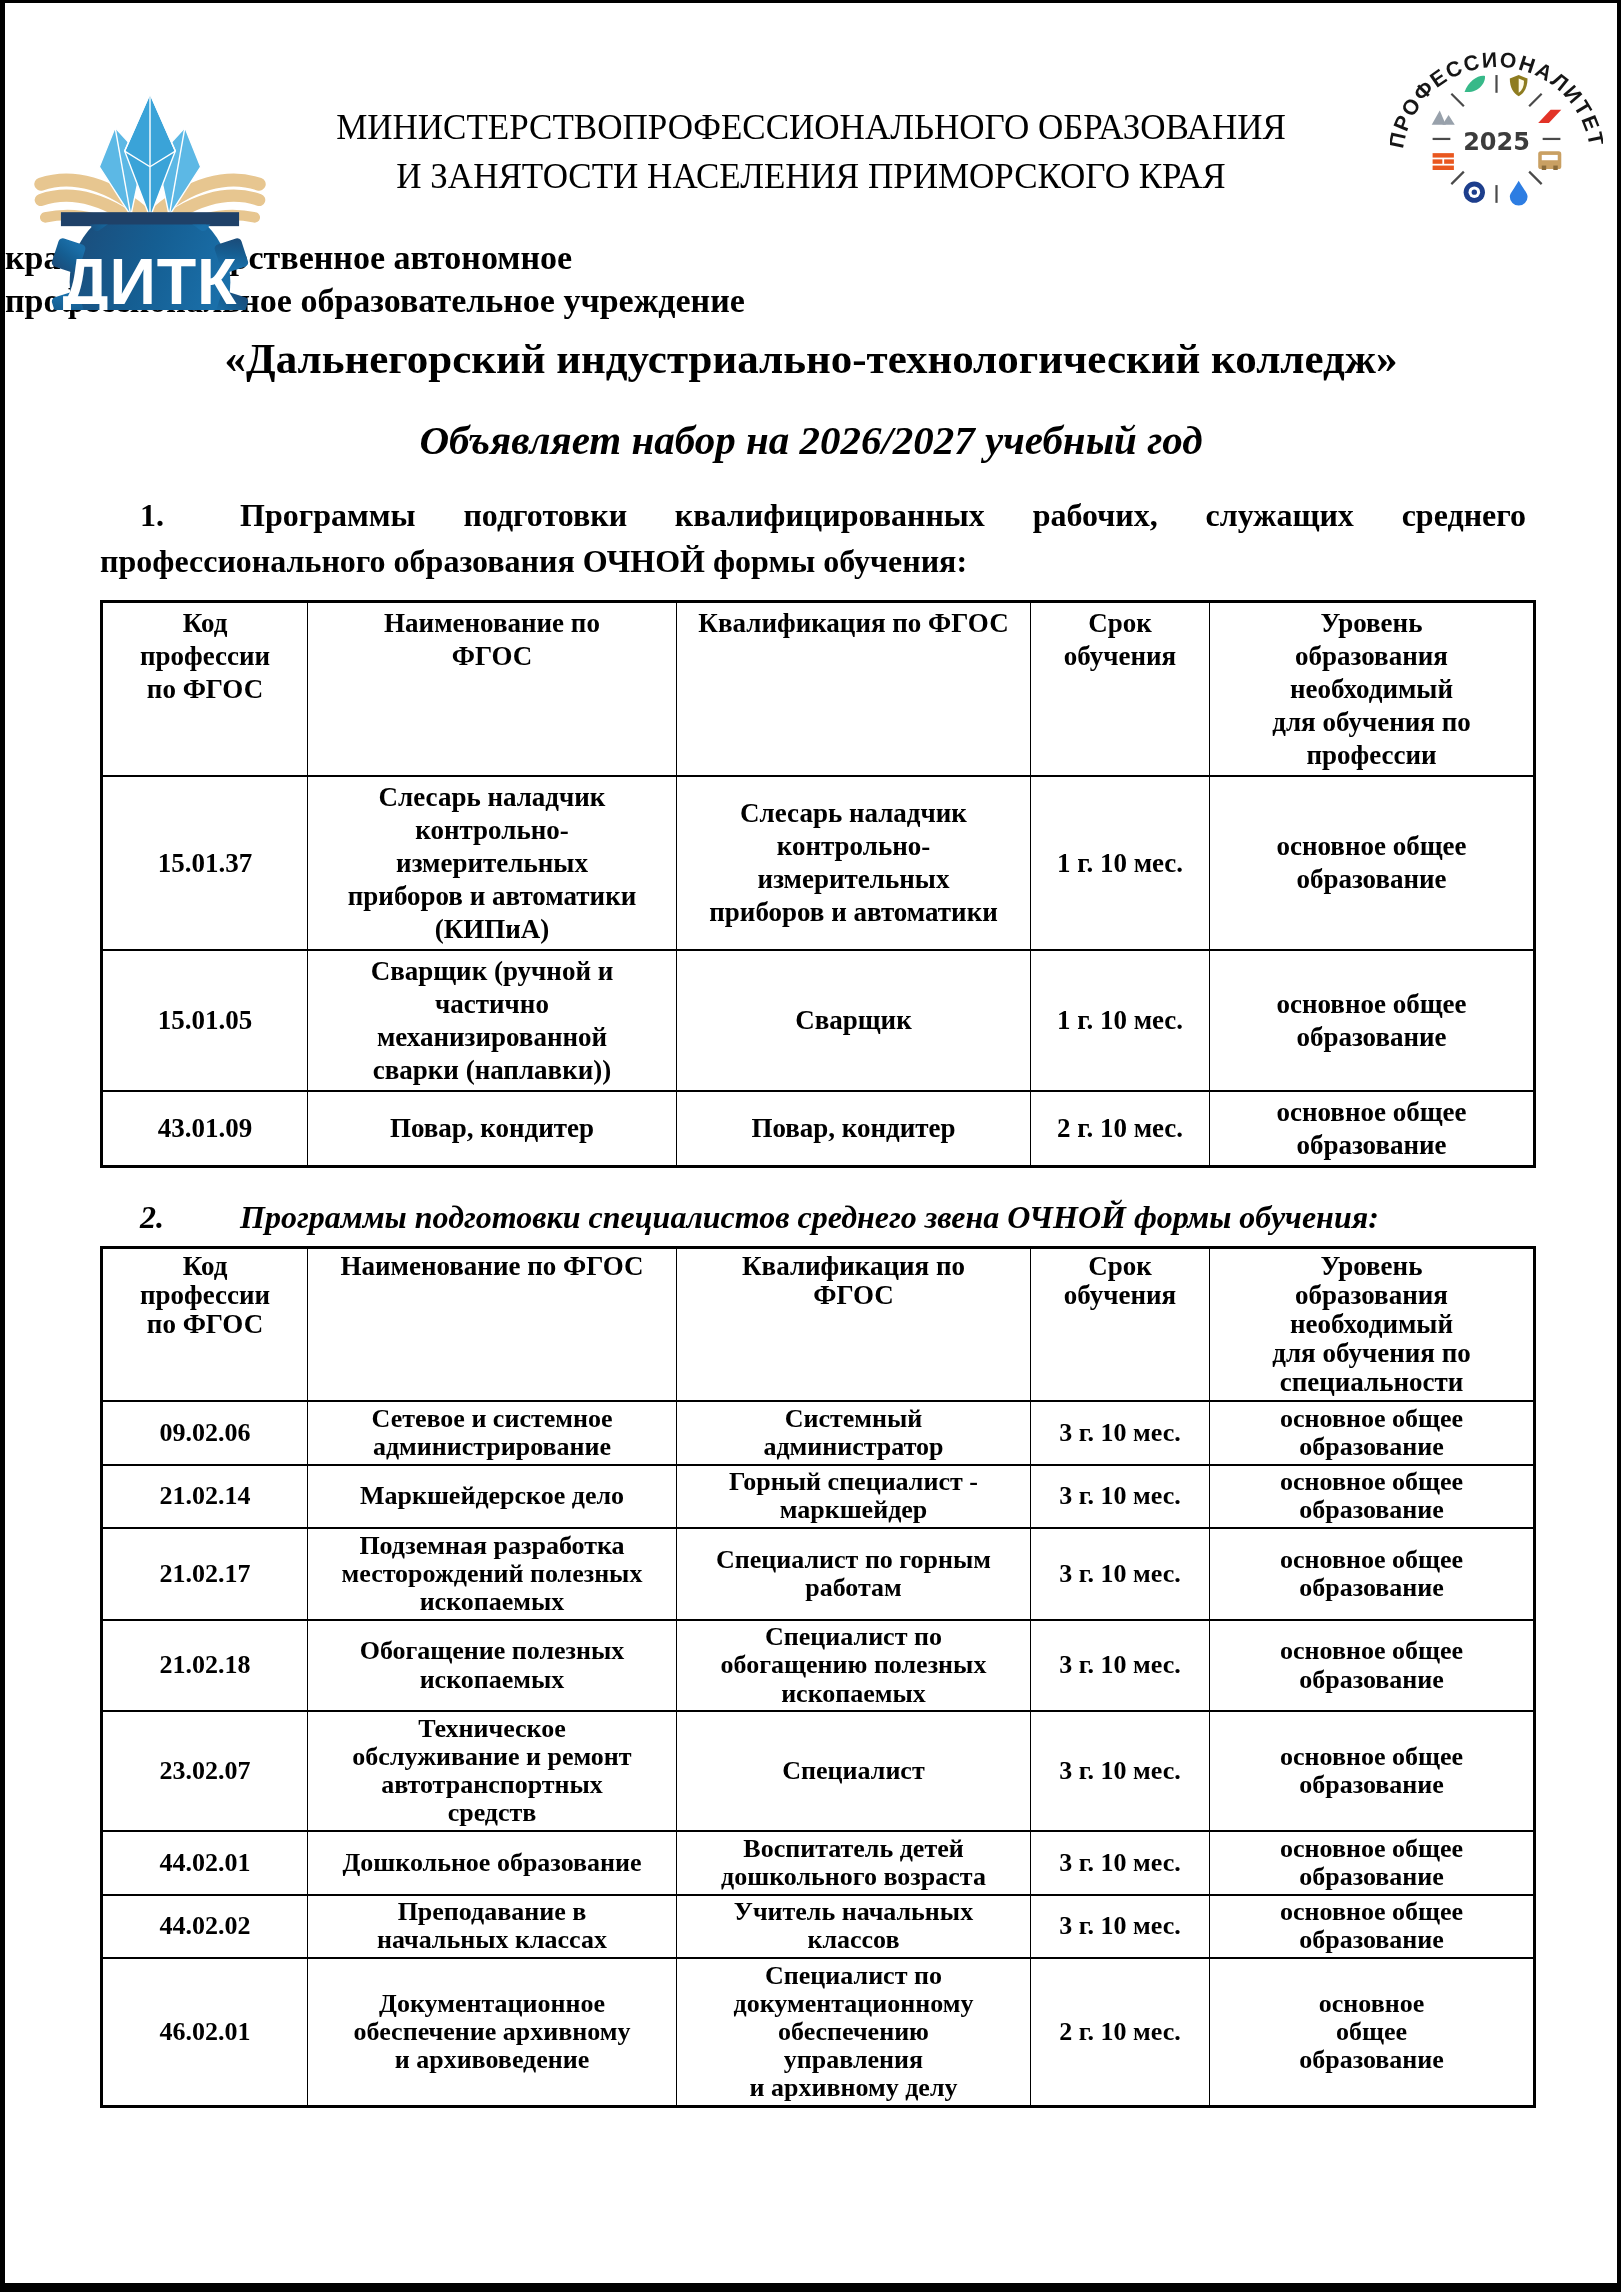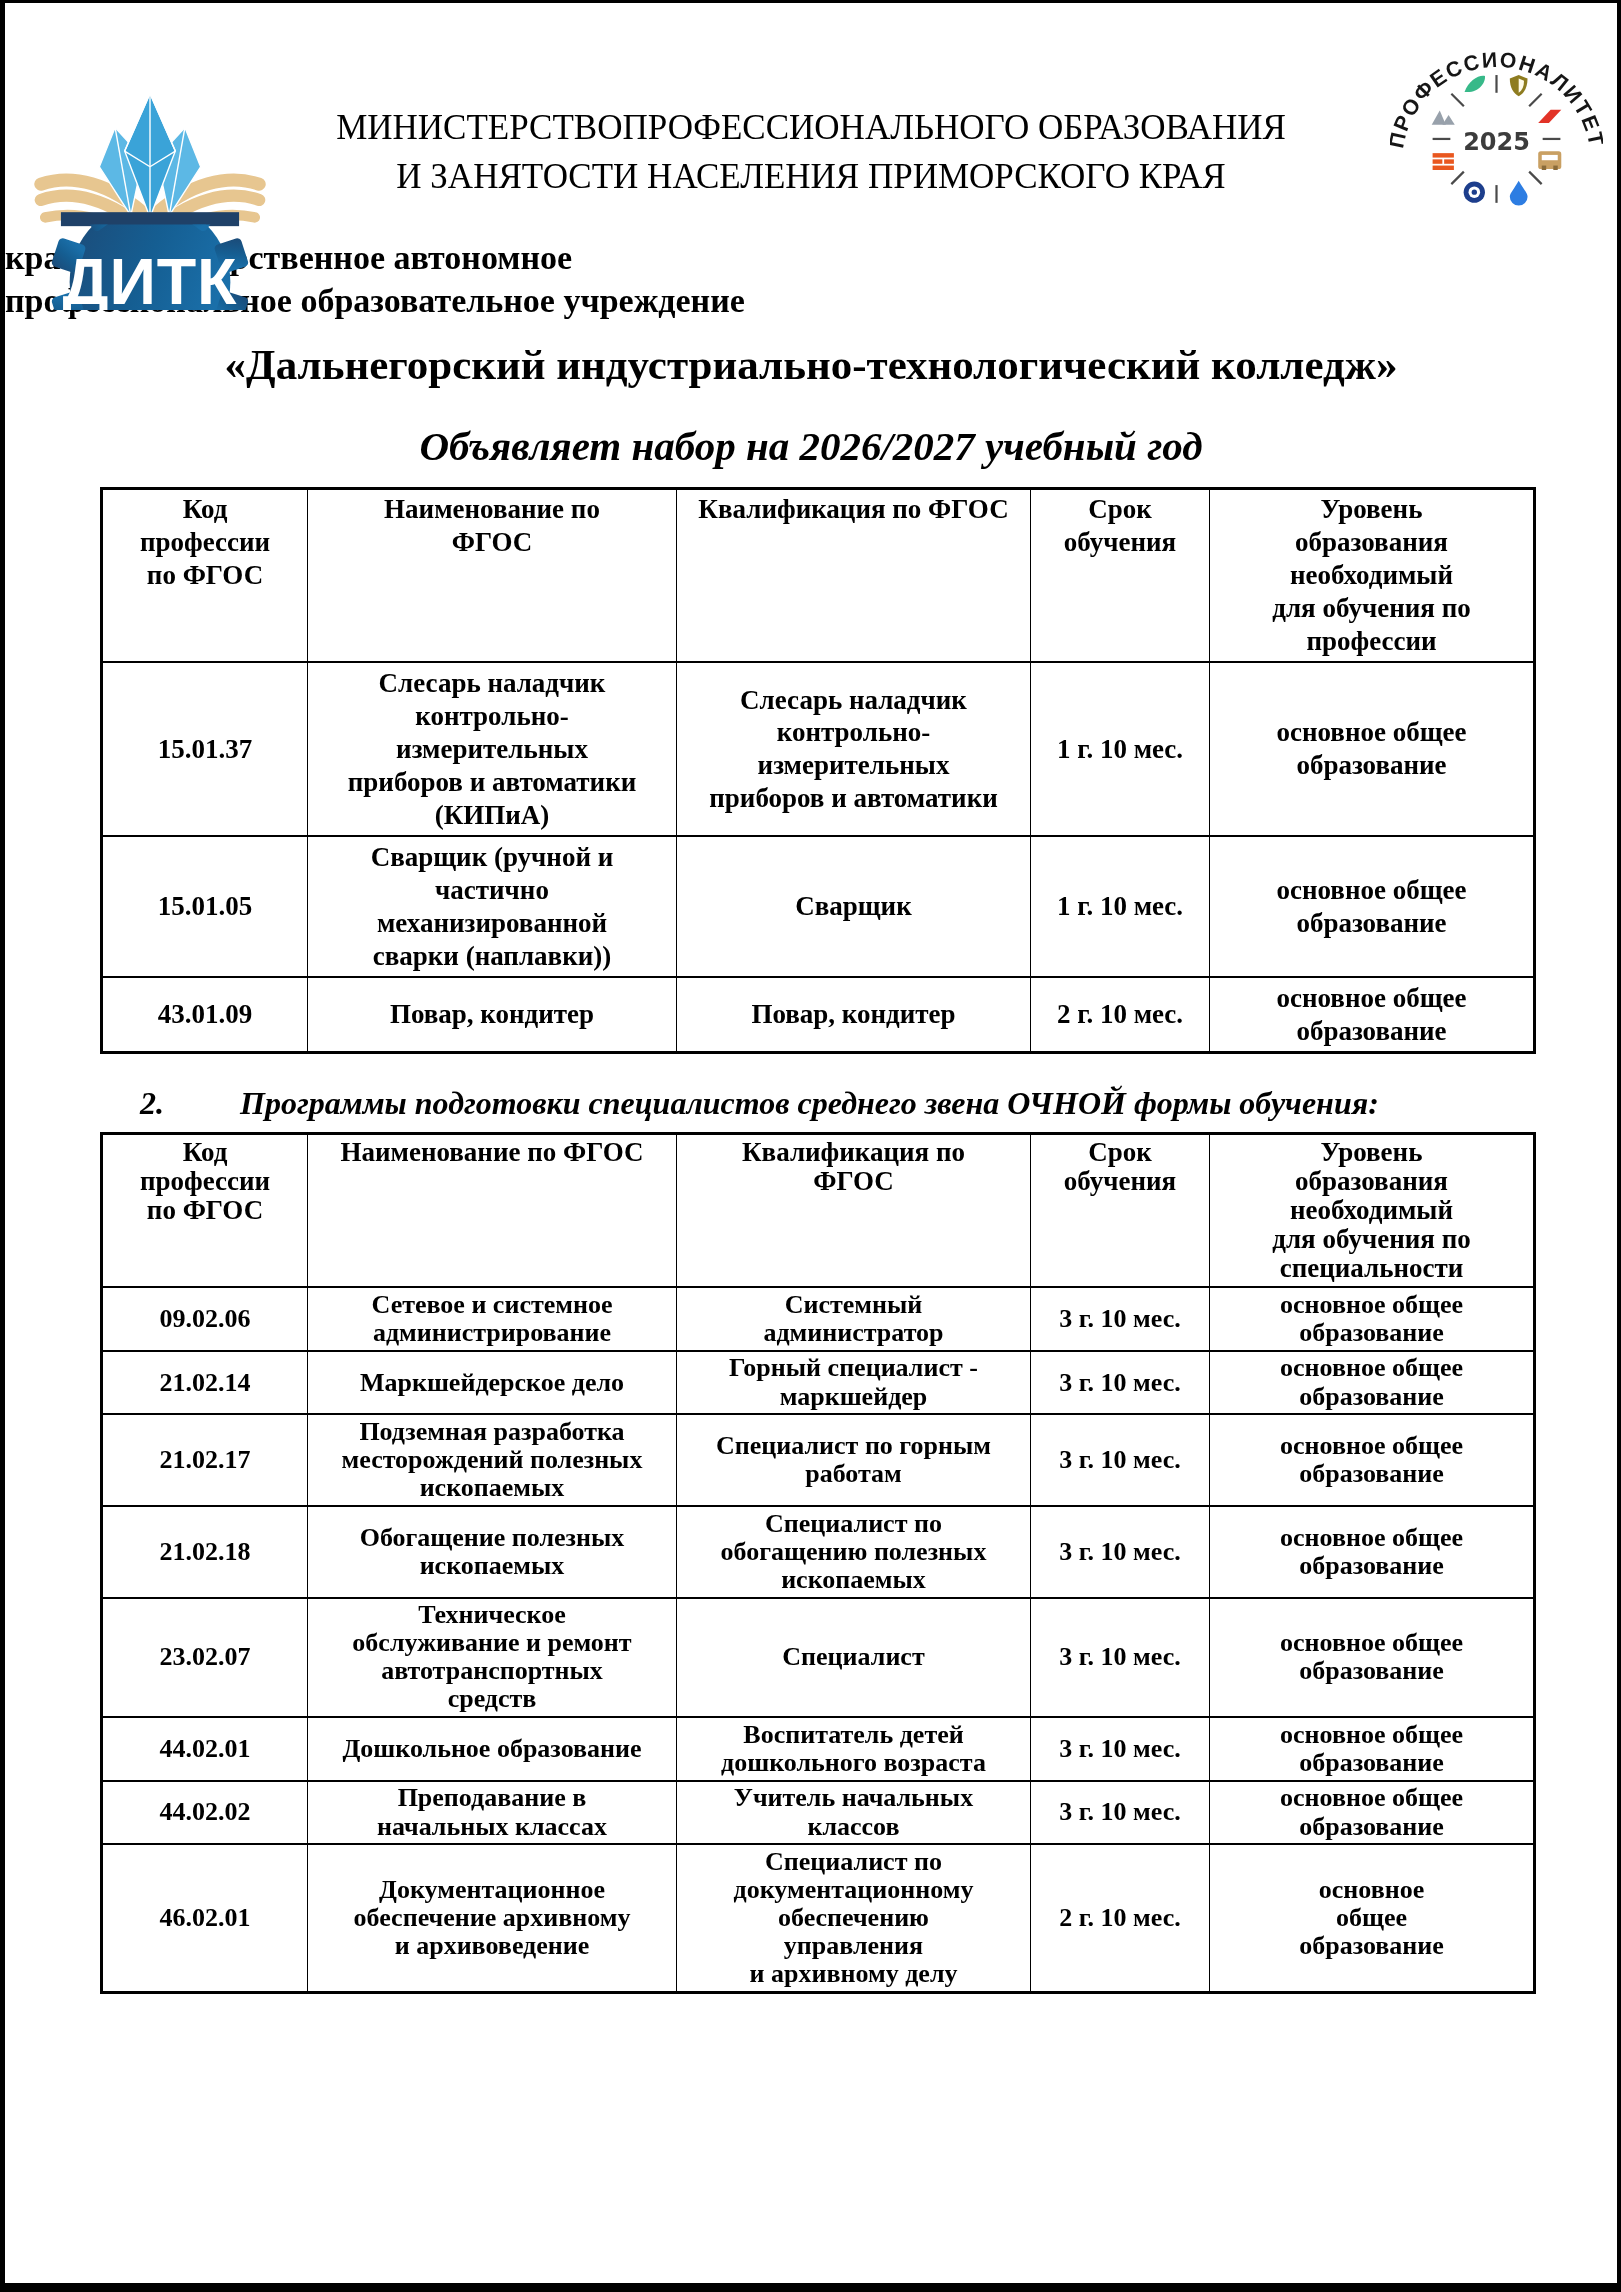--- a/index.html
+++ b/index.html
@@ -9,21 +9,21 @@
     border:solid #000; border-width:3.6px 5.4px 10.7px 5.4px;
     font-family:"Liberation Serif","DejaVu Serif",serif;
     overflow:hidden;
   }
   
   .header { position:relative; }
   .logo-ditk { position:absolute; left:14.3px; top:38px; width:262px; height:269px; }
   .badge-prof { position:absolute; right:14.3px; top:25px; width:213px; height:213px; }
   .ministry { padding-top:100px; text-align:center; font-size:35px; line-height:1.40; }
   .org-type { margin-top:36px; text-align:left; font-weight:bold; font-size:34px; line-height:1.25; }
-  .org-name { margin-top:18px; text-align:center; font-weight:bold; font-size:43px; line-height:1.15; }
+  .org-name { margin-top:12px; text-align:center; font-weight:bold; font-size:43px; line-height:1.15; }
   .announce { margin-top:34px; text-align:center; font-weight:bold; font-size:41px; line-height:1.15;font-style:italic; }
   
   .para {
     margin:27px 91px 0 95px; font-weight:bold; font-size:32px; line-height:1.45;
     text-align:justify; text-indent:40px;
   }
   .para .pnum { display:inline-block; min-width:100px; text-indent:0; }
   .para2 { margin-top:26px;font-style:italic; }
   
   table.progs {
@@ -167,20 +167,21 @@
     </div>
     <div class="org-type">
       <div>краевое государственное автономное</div>
       <div>профессиональное образовательное учреждение</div>
     </div>
     <div class="org-name">«Дальнегорский индустриально-технологический колледж»</div>
   </div>
 
   <div class="announce">Объявляет набор на 2026/2027 учебный год</div>
 
+  <p class="para"><span class="pnum">1.</span><span>Программы подготовки квалифицированных рабочих, служащих среднего профессионального образования ОЧНОЙ формы обучения:</span></p>
 
   <table class="progs t1">
     <colgroup>
         <col class="c1">
         <col class="c2">
         <col class="c3">
         <col class="c4">
         <col class="c5">
       </colgroup>
     <thead>

